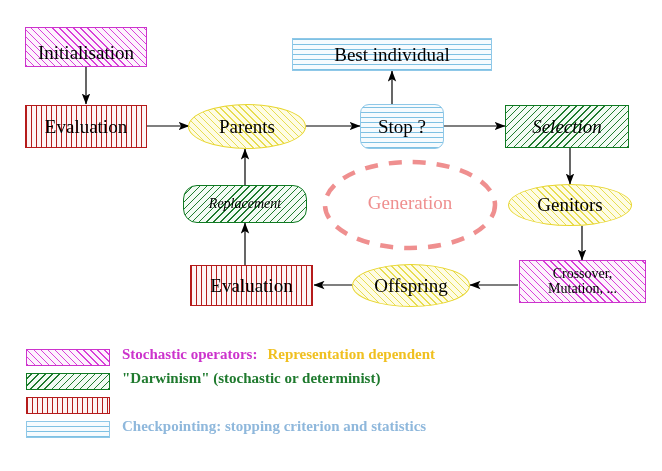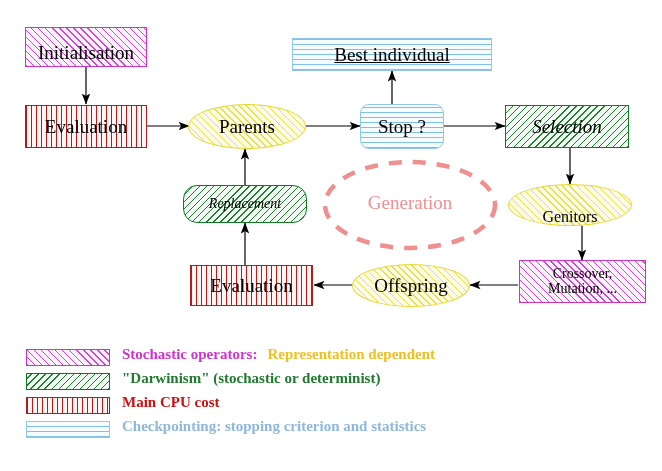--- a/index.html
+++ b/index.html
@@ -155,33 +155,32 @@
   </svg>
 
   <div class="gen-label" id="gen-label" style="left: 325px; top: 192px; width: 170px; text-align: center; color: rgb(239, 143, 143);">Generation</div>
 
   <div id="node-layer">
       <div class="node fill-magenta" style="left: 25px; top: 27px; width: 122px; height: 40px; font-size: 19px;"><span style="position: relative; z-index: 2; margin-top: 12px;">Initialisation</span></div>
       <div class="node fill-red" style="left: 25px; top: 105px; width: 122px; height: 43px; font-size: 19px;"><span style="position: relative; z-index: 2;">Evaluation</span></div>
       <div class="node fill-yellow ellipse" style="left: 188px; top: 104px; width: 118px; height: 45px; font-size: 19px;"><span style="position: relative; z-index: 2;">Parents</span></div>
       <div class="node fill-blue rounded" style="left: 360px; top: 104px; width: 84px; height: 45px; font-size: 19px;"><span style="position: relative; z-index: 2; text-align: right;">Stop ?</span></div>
       <div class="node fill-green" style="left: 505px; top: 105px; width: 124px; height: 43px; font-size: 19px;"><span style="position: relative; z-index: 2;">Selection</span></div>
-      <div class="node fill-blue" style="left: 292px; top: 38px; width: 200px; height: 33px; font-size: 19px;"><span style="position: relative; z-index: 2; text-decoration: underline;">Best individual</span></div>
-      <div class="node fill-yellow ellipse" style="left: 508px; top: 184px; width: 124px; height: 42px; font-size: 16px; align-items: flex-end;"><span style="position: relative; z-index: 2;">Genitors</span></div>
+      <div class="node fill-blue" style="left: 292px; top: 38px; width: 200px; height: 33px; font-size: 19px;"><span style="position: relative; z-index: 2;">Best individual</span></div>
+      <div class="node fill-yellow ellipse" style="left: 508px; top: 184px; width: 124px; height: 42px; font-size: 19px;"><span style="position: relative; z-index: 2;">Genitors</span></div>
       <div class="node fill-magenta" style="left: 519px; top: 260px; width: 127px; height: 43px; font-size: 14px;"><span style="position: relative; z-index: 2;">Crossover,
 Mutation, ...</span></div>
       <div class="node fill-green" style="left: 183px; top: 185px; width: 124px; height: 38px; font-size: 14px; border-radius: 14px;"><span style="position: relative; z-index: 2;">Replacement</span></div>
       <div class="node fill-red" style="left: 190px; top: 265px; width: 123px; height: 41px; font-size: 19px;"><span style="position: relative; z-index: 2;">Evaluation</span></div>
       <div class="node fill-yellow ellipse" style="left: 352px; top: 264px; width: 118px; height: 43px; font-size: 19px;"><span style="position: relative; z-index: 2;">Offspring</span></div>
     </div>
 
   <div id="legend">
       <div class="legend-swatch fill-magenta" style="top: 349px;"></div>
       <div class="legend-label" style="top: 346px; color: rgb(204, 51, 204);"><span>Stochastic operators:</span><span style="color: rgb(240, 192, 32); margin-left: 10px;">Representation dependent</span></div>
       <div class="legend-swatch fill-green" style="top: 373px;"></div>
       <div class="legend-label" style="top: 370px; color: rgb(31, 122, 46);"><span>"Darwinism" (stochastic or determinist)</span></div>
       <div class="legend-swatch fill-red" style="top: 397px;"></div>
-      <div class="legend-label" style="top: 394px; color: rgb(204, 17, 17);"><span>Main CPU cost</span></div>
       <div class="legend-swatch fill-blue" style="top: 421px;"></div>
       <div class="legend-label" style="top: 418px; color: rgb(143, 184, 220);"><span>Checkpointing: stopping criterion and statistics</span></div>
     </div>
 
 </div>
 
 </body></html>

